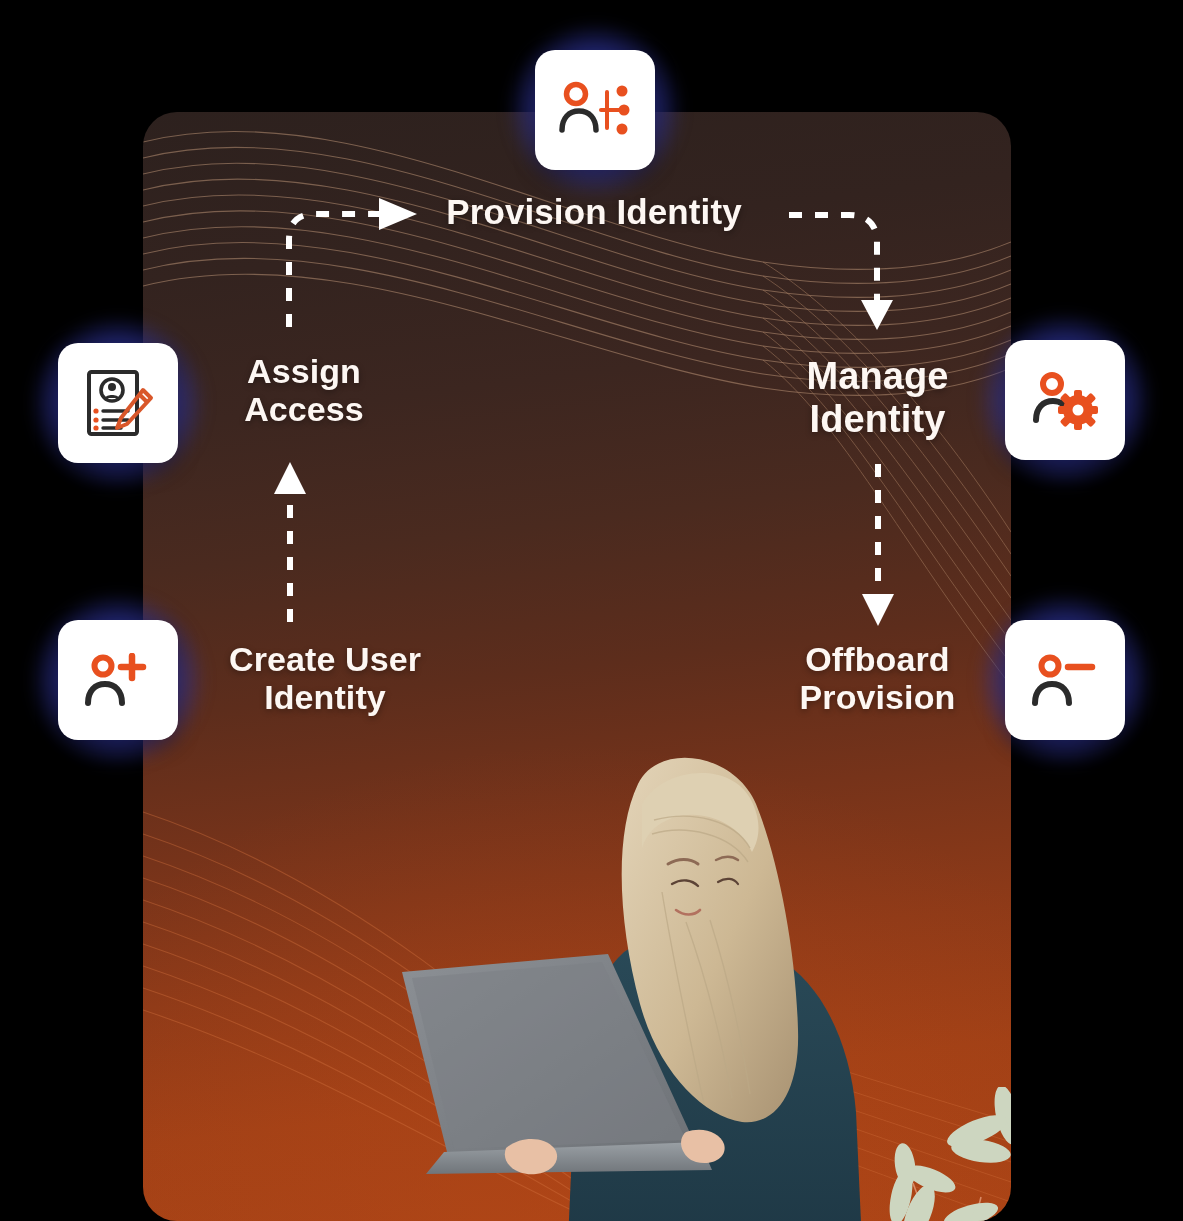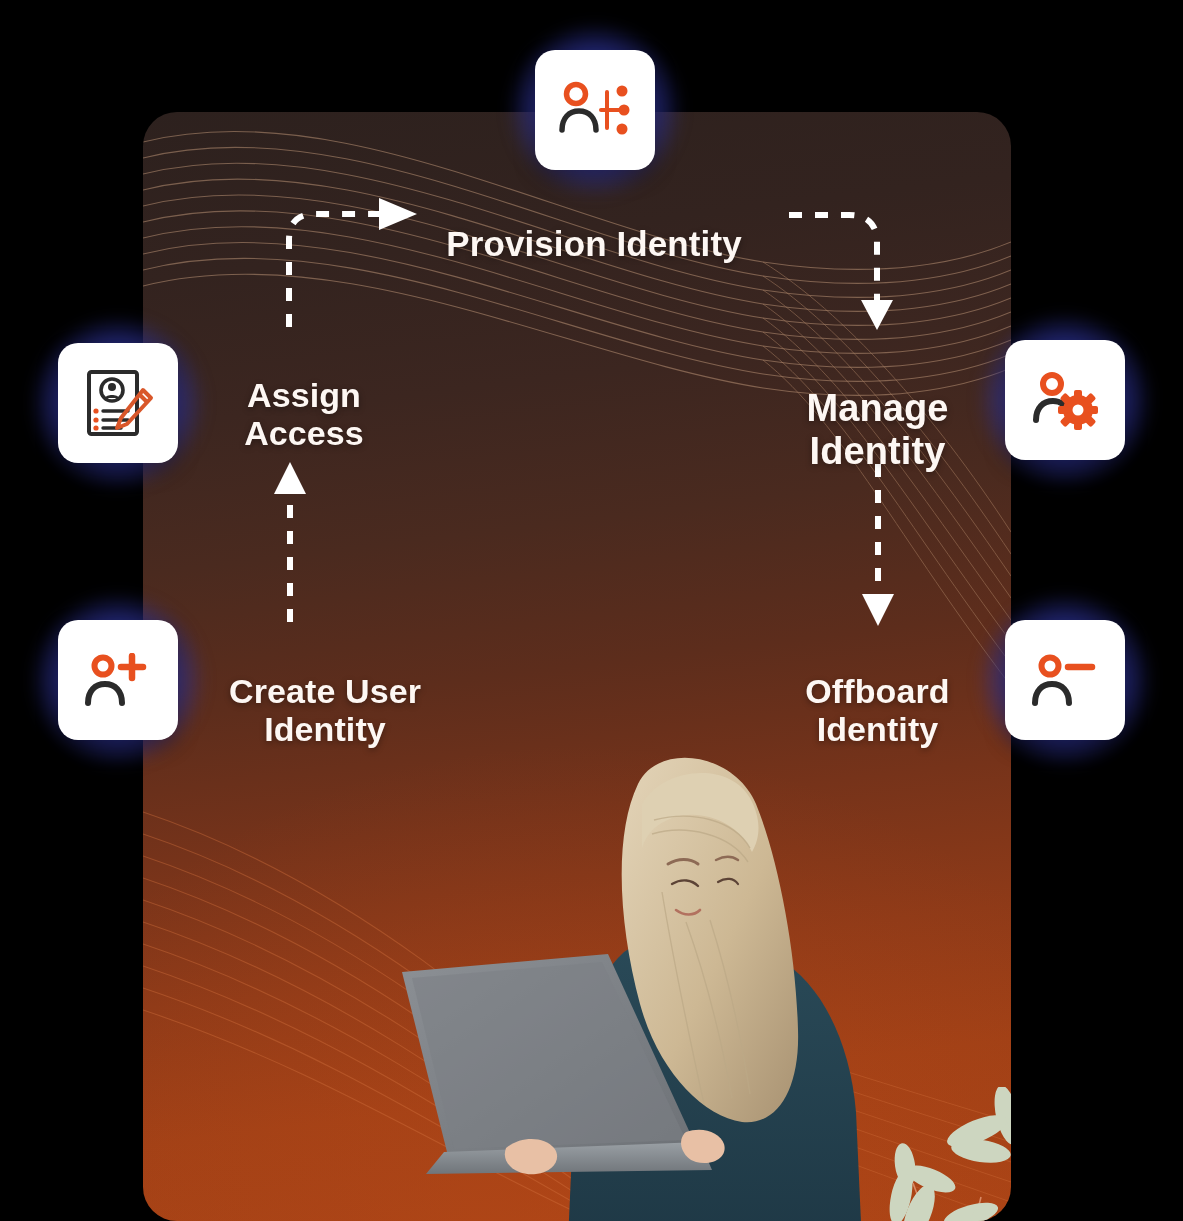--- a/index.html
+++ b/index.html
@@ -37,24 +37,23 @@
     box-shadow:0 8px 22px rgba(0,0,0,.28);
     display:flex;align-items:center;justify-content:center;
   }
   .card svg{display:block;}
 
   
   .label{
     position:absolute;color:#fdf7f3;font-weight:700;letter-spacing:.1px;
     text-align:center;line-height:1.12;text-shadow:0 2px 6px rgba(0,0,0,.35);
     white-space:pre-line;
-    margin-top:32px;
   }
   #lbl-provision{left:414px;top:192px;width:360px;font-size:35px;}
-  #lbl-assign   {left:204px;top:344px;width:200px;font-size:34px;}
+  #lbl-assign   {left:204px;top:352px;width:200px;font-size:34px;}
   #lbl-manage   {left:775px;top:355px;width:205px;font-size:38px;}
   #lbl-create   {left:195px;top:640px;width:260px;font-size:34px;}
   #lbl-offboard {left:765px;top:640px;width:225px;font-size:34px;}
 
   
   .arrows{position:absolute;inset:0;}
 
   
   .person{position:absolute;left:243px;top:600px;width:530px;height:621px;}
   .plant{position:absolute;left:742px;top:975px;width:220px;height:246px;}
@@ -236,21 +235,21 @@
   </div>
 
   <div class="label" id="lbl-provision">Provision Identity</div>
   <div class="label" id="lbl-assign">Assign
 Access</div>
   <div class="label" id="lbl-manage">Manage
 Identity</div>
   <div class="label" id="lbl-create">Create User
 Identity</div>
   <div class="label" id="lbl-offboard">Offboard
-Identity</div>
+Provision</div>
 
   <div class="iconwrap" style="left:535px;top:50px;">
     <div class="glow"></div>
     <div class="card">
       <svg width="72" height="64" viewBox="0 0 72 64">
         <circle cx="17" cy="16" r="9.5" fill="none" stroke="#e8501f" stroke-width="5.5"></circle>
         <path d="M3,52 C3,40 10,33 20,33 C30,33 37,40 37,52" fill="none" stroke="#2b2b2b" stroke-width="5.5" stroke-linecap="round"></path>
         <g stroke="#e8501f" stroke-width="4" fill="none" stroke-linecap="round">
           <path d="M48,14 L48,32 L60,32"></path>
           <path d="M48,50 L48,32"></path>

